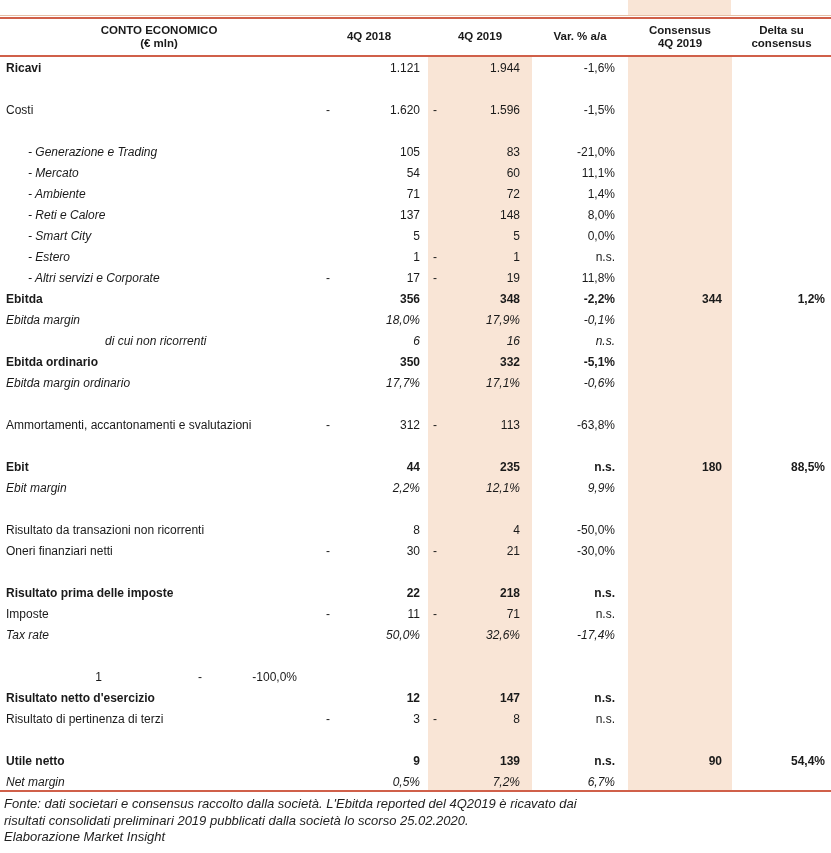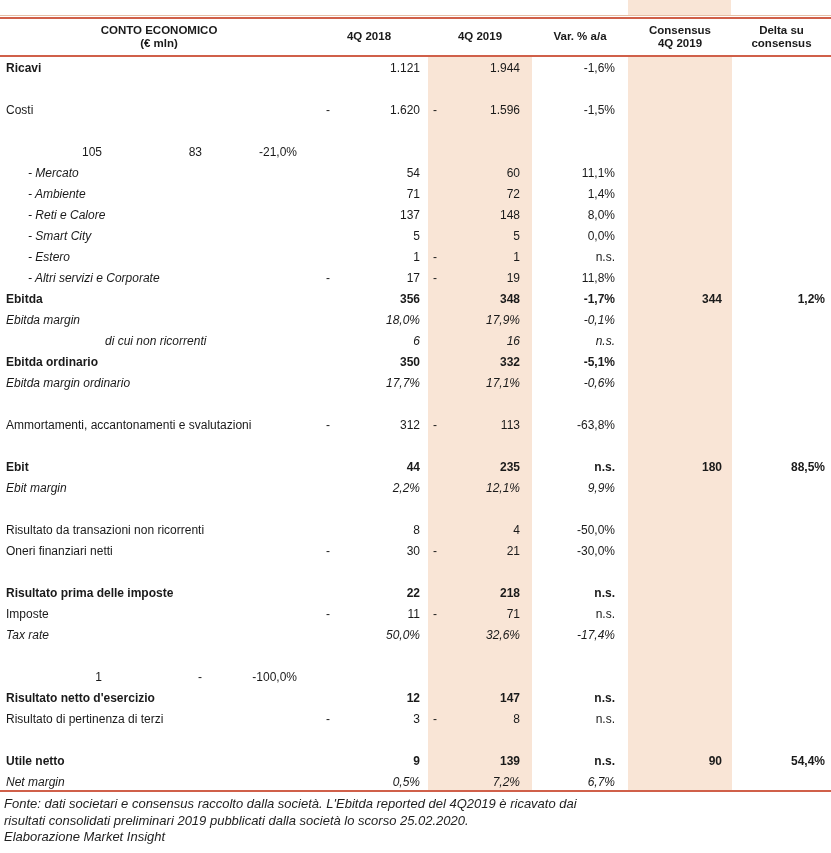--- a/index.html
+++ b/index.html
@@ -125,20 +125,21 @@
         <div class="cell n19">
           <span>-</span>
           <span>1.596</span>
         </div>
         <div class="cell nvar">-1,5%</div>
         <div class="cell ncons"></div>
         <div class="cell ndelta"></div>
       </div>
       <div class="trow spacer"></div>
       <div class="trow">
+        <div class="cell label ind1 italic">- Generazione e Trading</div>
         <div class="cell n18">
           <span></span>
           <span>105</span>
         </div>
         <div class="cell gut"></div>
         <div class="cell n19">
           <span></span>
           <span>83</span>
         </div>
         <div class="cell nvar">-21,0%</div>
@@ -239,21 +240,21 @@
         <div class="cell label ind0 bold">Ebitda</div>
         <div class="cell n18 bold">
           <span></span>
           <span>356</span>
         </div>
         <div class="cell gut"></div>
         <div class="cell n19 bold">
           <span></span>
           <span>348</span>
         </div>
-        <div class="cell nvar bold">-1,7%</div>
+        <div class="cell nvar bold">-2,2%</div>
         <div class="cell ncons bold">344</div>
         <div class="cell ndelta bold">1,2%</div>
       </div>
       <div class="trow">
         <div class="cell label ind0 italic">Ebitda margin</div>
         <div class="cell n18 italic">
           <span></span>
           <span>18,0%</span>
         </div>
         <div class="cell gut"></div>

